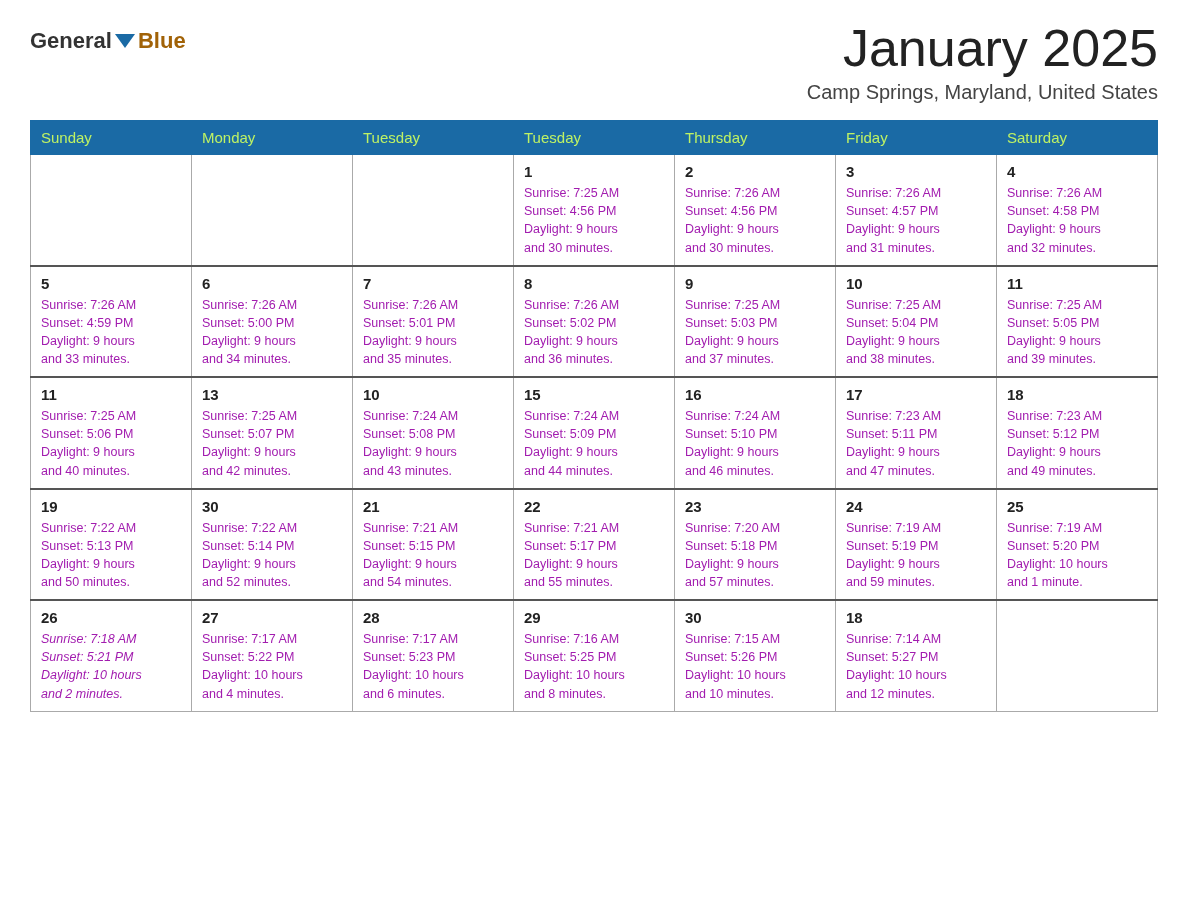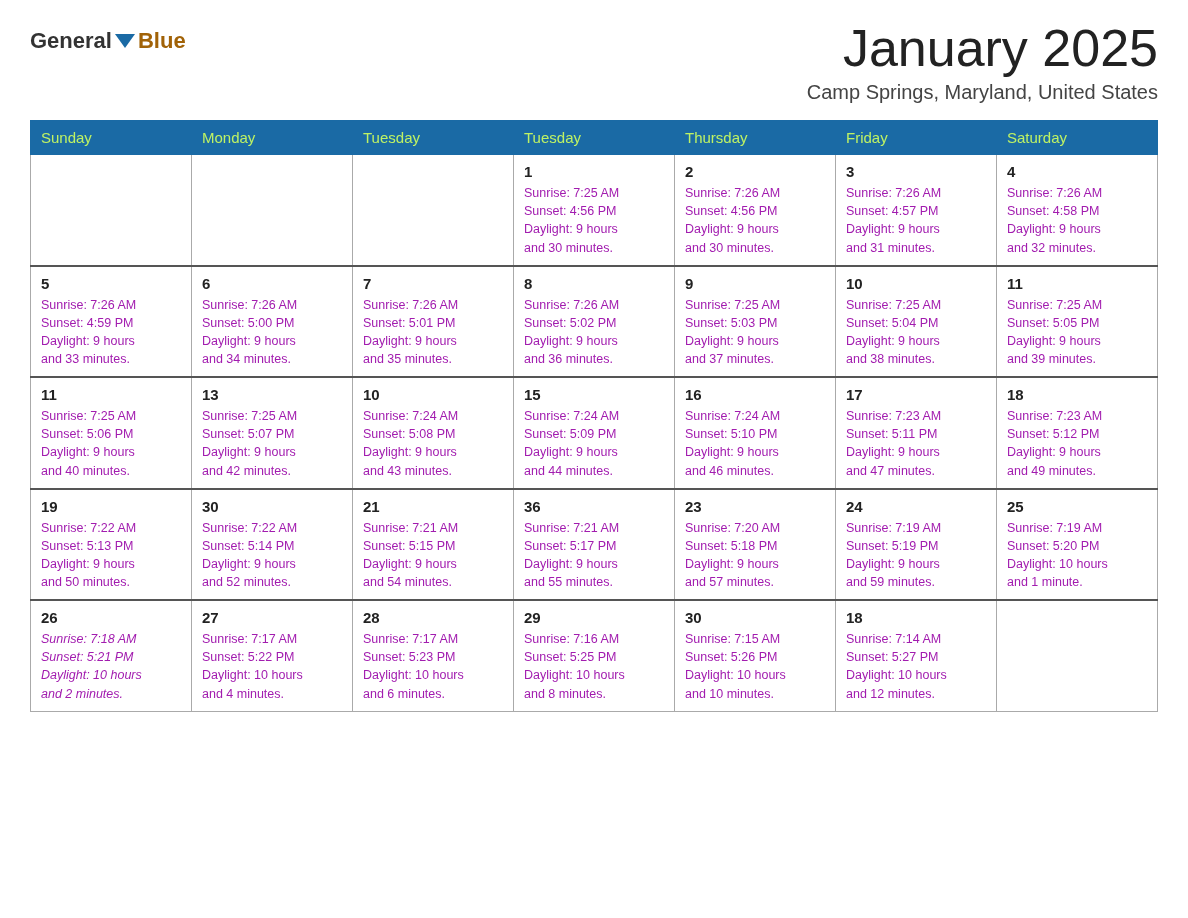--- a/index.html
+++ b/index.html
@@ -285,21 +285,21 @@
 and 52 minutes.</div>
         </td>
         <td>
           <span class="day-number">21</span>
           <div class="day-info" style="white-space: pre-line;">Sunrise: 7:21 AM
 Sunset: 5:15 PM
 Daylight: 9 hours
 and 54 minutes.</div>
         </td>
         <td>
-          <span class="day-number">36</span>
+          <span class="day-number">22</span>
           <div class="day-info" style="white-space: pre-line;">Sunrise: 7:21 AM
 Sunset: 5:17 PM
 Daylight: 9 hours
 and 55 minutes.</div>
         </td>
         <td>
           <span class="day-number">23</span>
           <div class="day-info" style="white-space: pre-line;">Sunrise: 7:20 AM
 Sunset: 5:18 PM
 Daylight: 9 hours

